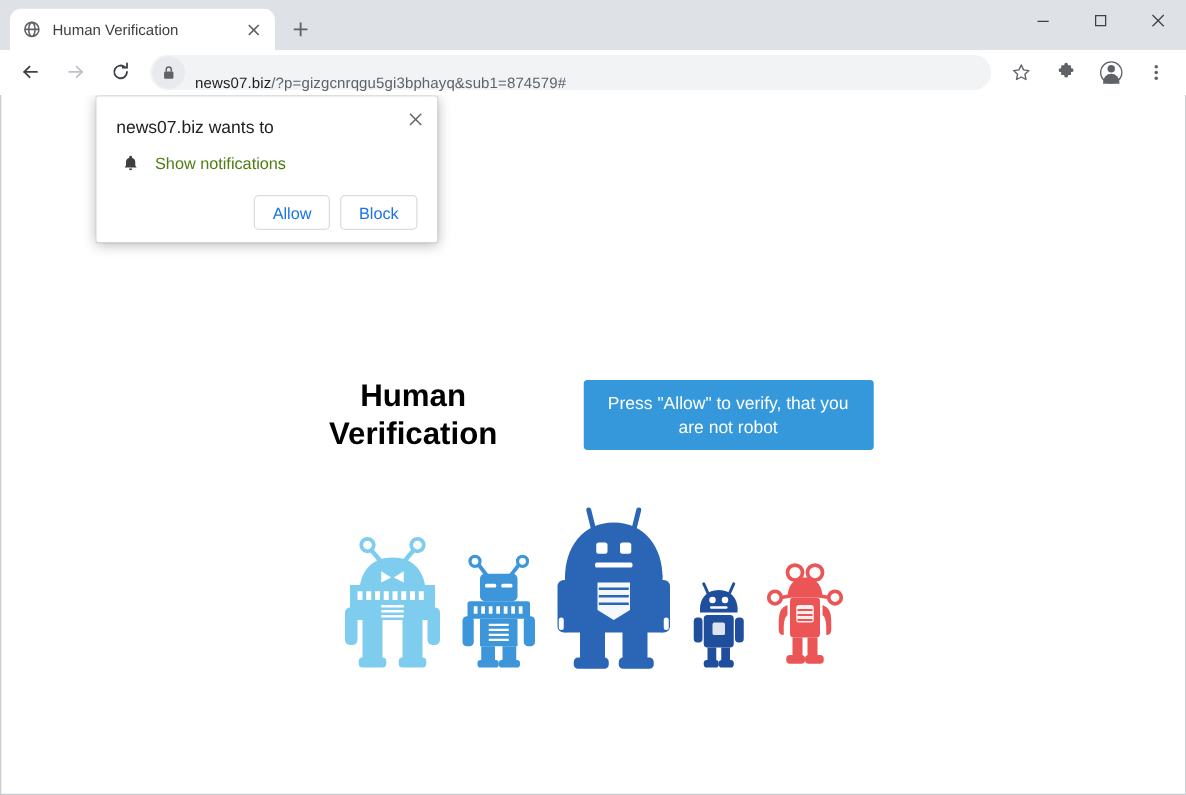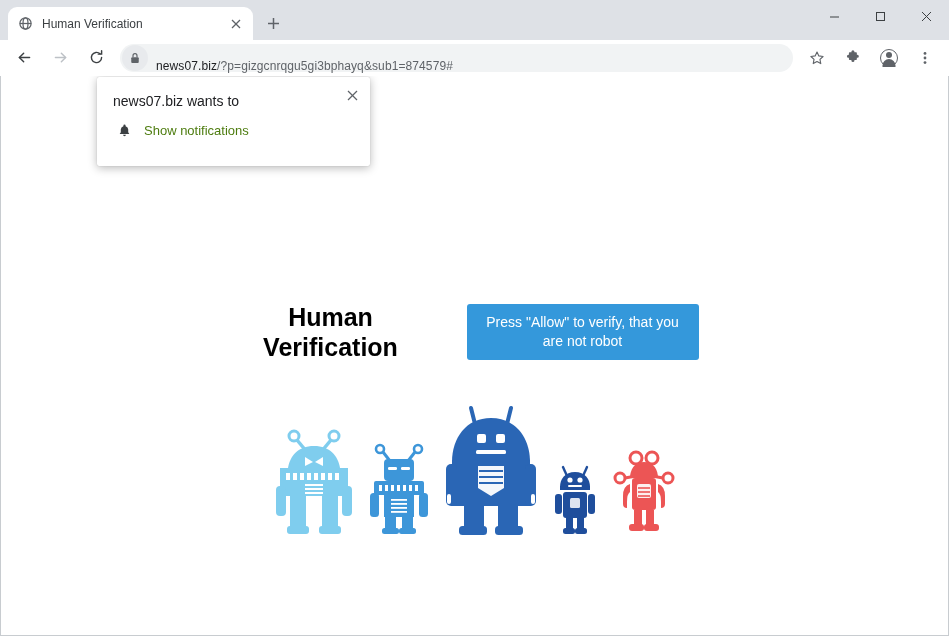--- a/index.html
+++ b/index.html
@@ -19,21 +19,21 @@
   
   .tabstrip {
     height: 40px;
     background: #dee1e6;
     display: flex;
     align-items: flex-end;
     position: relative;
   }
   .tab {
     margin-left: 8px;
-    width: 245px; height: 33px;
+    width: 212px; height: 33px;
     background: #ffffff;
     border-radius: 9px 9px 0 0;
     display: flex; align-items: center;
     padding: 0 9px;
     position: relative;
   }
   .tab-favicon {
     width: 16px; height: 16px;
     flex: 0 0 16px;
     margin-right: 9px;
@@ -146,21 +146,21 @@
     background: #ffffff;
     border: 1px solid #c8ccd0;
     border-top: none;
     position: relative;
     overflow: hidden;
   }
 
   
   .permission {
     position: absolute;
-    left: 96px; top: 1px;
+    left: 76px; top: 1px;
     width: 273px;
     background: #ffffff;
     border-radius: 2px;
     box-shadow: 0 2px 10px rgba(0,0,0,0.28), 0 0 1px rgba(0,0,0,0.25);
     padding: 16px 16px 10px 16px;
   }
   .perm-close {
     position: absolute;
     top: 8px; right: 8px;
     width: 20px; height: 20px;
@@ -525,16 +525,20 @@
       <div class="perm-title">news07.biz wants to</div>
       <div class="perm-row">
         <span class="perm-bell">
           <svg width="13" height="15" viewBox="0 0 14 16" fill="#3c4043">
             <path d="M7 1.6a1.2 1.2 0 0 1 1.2 1.2v.5A4 4 0 0 1 11 7v3l1.2 1.8H1.8L3 10V7a4 4 0 0 1 2.8-3.7v-.5A1.2 1.2 0 0 1 7 1.6z"></path>
             <path d="M5.5 12.6h3a1.5 1.5 0 0 1-3 0z"></path>
           </svg>
         </span>
         <span class="perm-label">Show notifications</span>
       </div>
+      <div class="perm-actions">
+        <button class="perm-btn">Allow</button>
+        <button class="perm-btn">Block</button>
+      </div>
     </div>
 
   </div>
 </div>
 
 </body></html>

